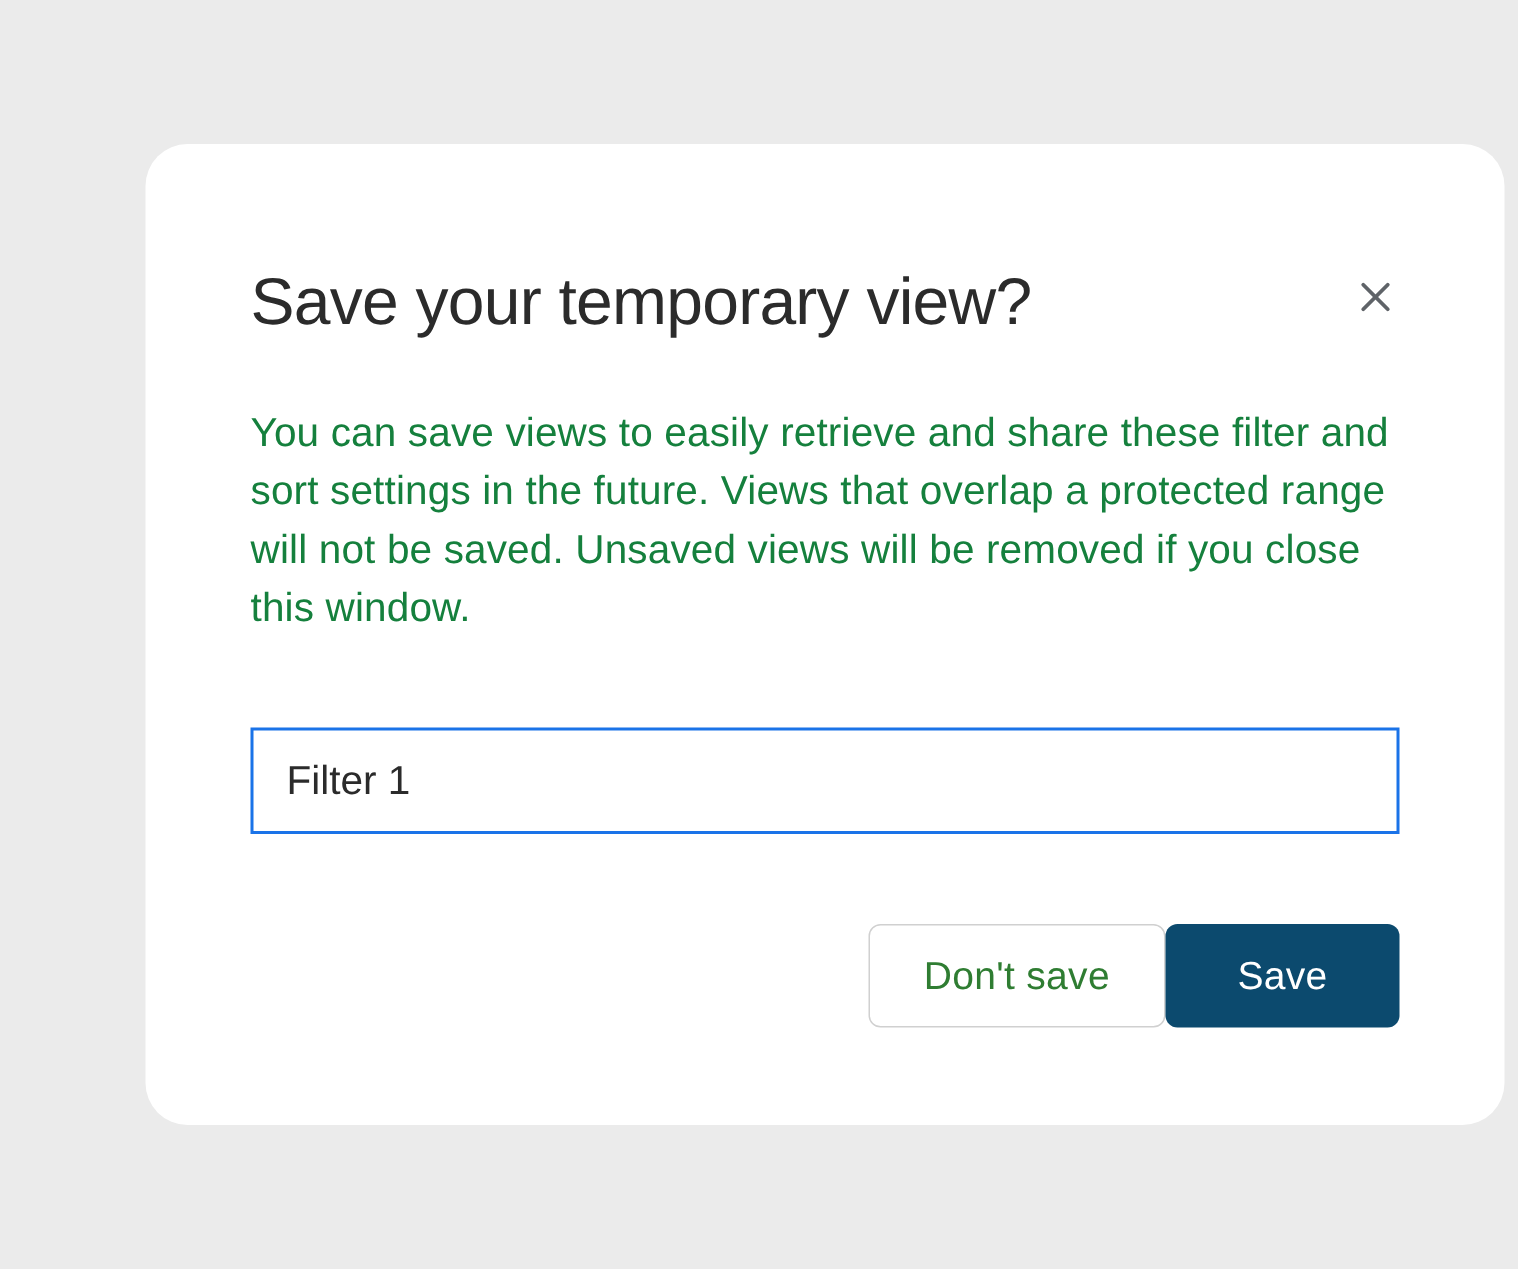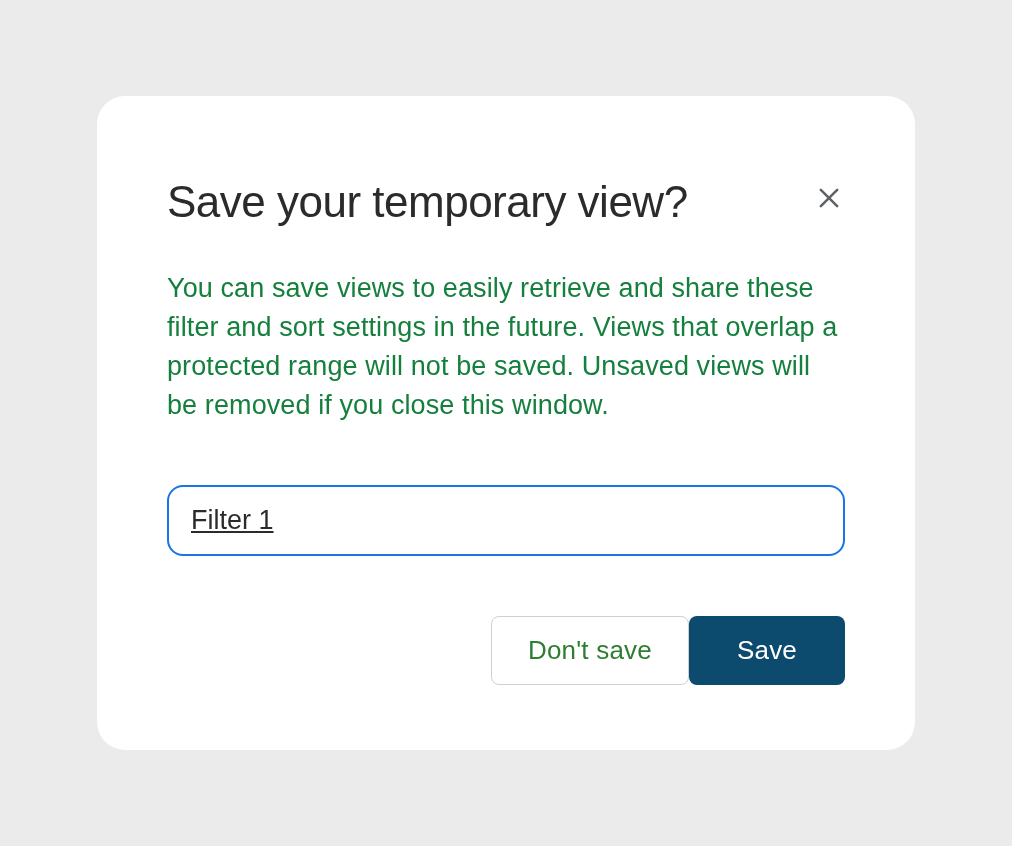--- a/index.html
+++ b/index.html
@@ -8,21 +8,21 @@
     width: 1012px;
     height: 846px;
     background: #ebebeb;
     font-family: "Google Sans", "Helvetica Neue", Arial, sans-serif;
     -webkit-font-smoothing: antialiased;
   }
   .dialog {
     position: absolute;
     left: 97px;
     top: 96px;
-    width: 818px;
+    width: 906px;
     height: 654px;
     background: #ffffff;
     border-radius: 28px;
     box-sizing: border-box;
     padding: 70px 70px 58px 70px;
   }
   .dialog-header {
     display: flex;
     align-items: flex-start;
     justify-content: space-between;
@@ -59,23 +59,22 @@
   }
   .name-input {
     margin-top: 60px;
     width: 100%;
     box-sizing: border-box;
     font-size: 27px;
     font-family: inherit;
     color: #2b2b2b;
     padding: 18px 22px;
     border: 2px solid #1a73e8;
-    border-radius: 16px;
+    border-radius: 0;
     outline: none;
-    text-decoration: underline;
   }
   .dialog-actions {
     margin-top: 60px;
     display: flex;
     justify-content: flex-end;
   }
   .btn {
     font-family: inherit;
     font-size: 26px;
     font-weight: 500;

